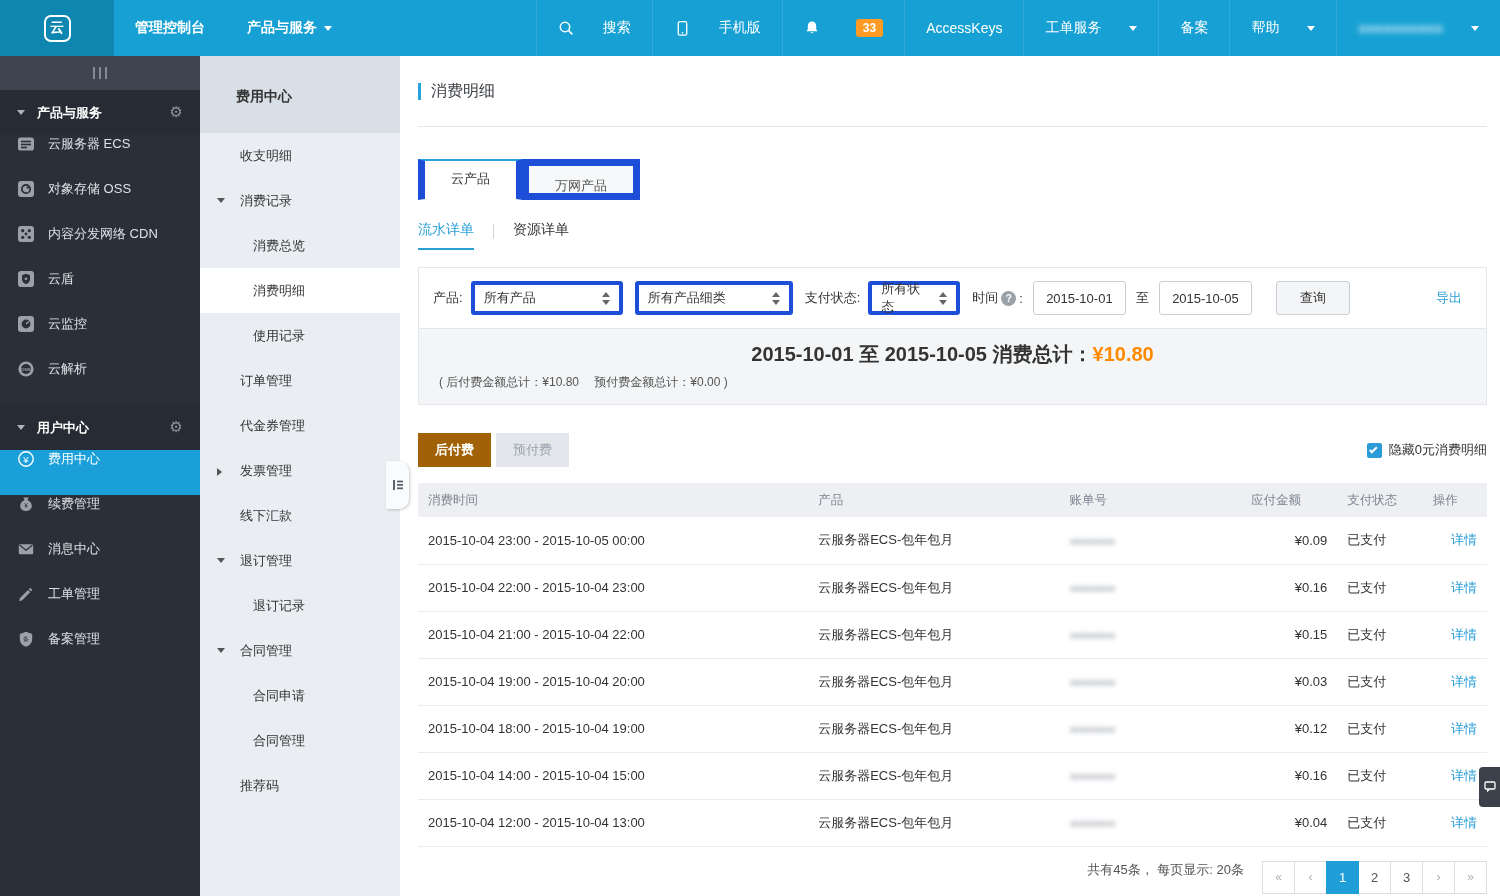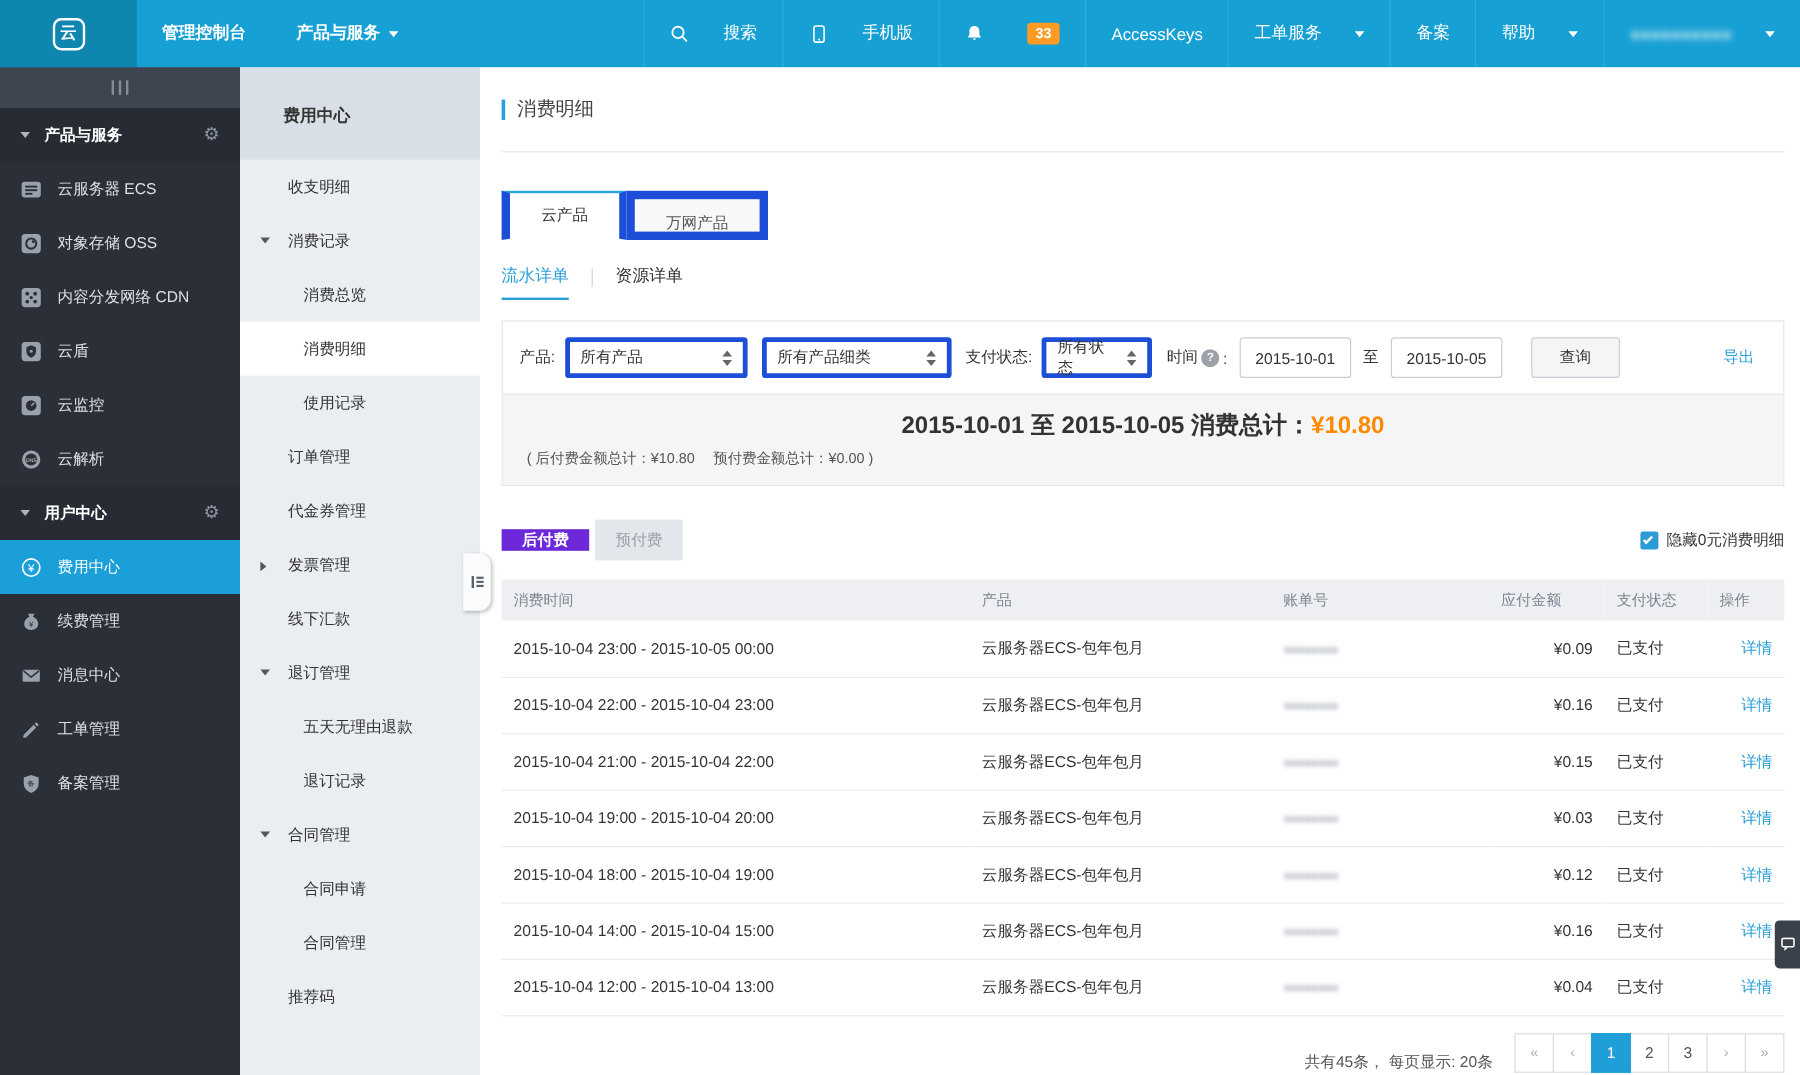--- a/index.html
+++ b/index.html
@@ -27,21 +27,21 @@
 
   
   .sidebar1 { position:absolute; top:56px; left:0; width:200px; bottom:0; background:#2b2f38; z-index:20; }
   .s1-collapse { height:34px; background:#3e4551; display:flex; align-items:center; justify-content:center; gap:4px; cursor:pointer; }
   .s1-collapse i { width:2px; height:12px; background:#828b96; display:block; }
   .s1-sec { height:45px; background:#272b33; display:flex; align-items:center; padding:0 17px; color:#fff; font-size:13px; font-weight:bold; cursor:pointer; }
   .caret-d { width:0; height:0; border-left:4px solid transparent; border-right:4px solid transparent; border-top:5px solid #aeb5bd; margin-right:12px; }
   .caret-r-dark { width:0; height:0; border-top:4px solid transparent; border-bottom:4px solid transparent; border-left:5px solid #555; }
   .caret-d-dark { width:0; height:0; border-left:4px solid transparent; border-right:4px solid transparent; border-top:5px solid #555; }
   .gear { margin-left:auto; color:#8d949e; font-size:15px; font-family:"DejaVu Sans",sans-serif; cursor:pointer; line-height:1; }
-  .s1-item { height:45px; display:flex; align-items:center; padding:0 17px; color:#dde1e6; font-size:13px; cursor:pointer; }
+  .s1-item { height:45px; display:flex; align-items:flex-start; padding:0 17px; color:#dde1e6; font-size:13px; cursor:pointer; }
   .s1-item .s1-icon { width:18px; height:18px; margin-right:13px; display:inline-flex; }
   .s1-item.active { background:#1b9fd9; color:#fff; }
 
   
   .sidebar2 { position:absolute; top:56px; left:200px; width:200px; bottom:0; background:#eaeef2; z-index:10; }
   .s2-header { height:77px; background:#d9dfe6; padding:32px 0 0 36px; font-size:14px; font-weight:bold; color:#333; }
   .s2-item { height:45px; display:flex; align-items:center; padding-left:40px; font-size:13px; color:#333; cursor:pointer; position:relative; }
   .s2-item .grp-caret { position:absolute; left:17px; top:20px; }
   .s2-item.sub { padding-left:53px; }
   .s2-item.active { background:#fff; }
@@ -79,37 +79,37 @@
   .btn-query { height:34px; padding:0 23px; border:1px solid #c9ced4; border-radius:3px; background:#f4f5f7;
     font-size:13px; color:#333; margin-left:14px; cursor:pointer; font-family:inherit; }
   .export { margin-left:auto; color:#2a9fd8; cursor:pointer; padding-right:10px; }
 
   .summary { background:#f3f5f7; border-top:1px solid #e3e6ea; padding:12px 20px 13px; }
   .sum1 { font-size:20px; font-weight:bold; color:#333;text-align:center; }
   .sum1 .total { color:#ff8a00; }
   .sum2 { font-size:12px; color:#555; margin-top:6px; }
 
   .toggles { margin-top:28px; display:flex; align-items:center; }
-  .btn-post { height:18px; padding:0 17px; background:#6d28d9; color:#fff; font-size:13px; border:none; cursor:pointer; font-family:inherit; font-weight:bold;}
+  .btn-post { height:34px; padding:0 17px; background:#a16207; color:#fff; font-size:13px; border:none; cursor:pointer; font-family:inherit; font-weight:bold;}
   .btn-pre { height:34px; padding:0 17px; background:#e3e7eb; color:#9aa2ac; font-size:13px; border:none; cursor:pointer; margin-left:5px; font-family:inherit; }
   .hidezero { margin-left:auto; display:flex; align-items:center; font-size:13px; color:#333; cursor:pointer; }
   .checkbox { width:15px; height:15px; background:#2b9cd8; border-radius:2px; margin-right:7px;
     display:inline-flex; align-items:center; justify-content:center; }
   .checkbox .check { width:8px; height:4px; border-left:2px solid #fff; border-bottom:2px solid #fff;
     transform:rotate(-45deg) translate(0,-1px); display:block; }
 
   table.billing { margin-top:16px; width:100%; border-collapse:collapse; }
   table.billing th { background:#edeff2; font-weight:normal; color:#7e8692; font-size:12.5px; height:34px;
     text-align:left; padding:0 10px; }
   table.billing td { height:47px; border-bottom:1px solid #e9ebef; font-size:13px; padding:0 10px; color:#333; }
   th.r, td.r { text-align:right; }
   td.status { color:#3eb049; }
   td.action a { color:#2a9fd8; cursor:pointer; text-decoration:none; }
 
-  .tfoot { display:flex; align-items:flex-end; justify-content:flex-end; padding:14px 0 0; }
+  .tfoot { display:flex; align-items:flex-start; justify-content:flex-end; padding:14px 0 0; }
   .count { font-size:13px; color:#555; margin-right:19px; }
   .pager { display:flex; }
   .page { min-width:33px; height:33px; border:1px solid #dadde1; background:#fff; display:flex; align-items:center;
     justify-content:center; font-size:13px; color:#555; margin-left:-1px; cursor:pointer; padding:0 6px;}
   .page.arrow { color:#a9afb6; font-size:12px; }
   .page.active { background:#1f9ed7; border-color:#1f9ed7; color:#fff; position:relative; z-index:2; }
 
   .feedback-tab { position:absolute; right:0; top:767px; width:21px; height:40px; background:#3a414b;
     border-radius:4px 0 0 4px; display:flex; align-items:center; justify-content:center; cursor:pointer; z-index:40; }
 </style>
@@ -336,23 +336,20 @@
   <div class="s2-item">
       <i class="caret-r-dark grp-caret"></i>
       <span>发票管理</span>
     </div>
   <div class="s2-item">
       <span>线下汇款</span>
     </div>
   <div class="s2-item">
       <i class="caret-d-dark grp-caret"></i>
       <span>退订管理</span>
-    </div>
-  <div class="s2-item sub">
-      <span>五天无理由退款</span>
     </div>
   <div class="s2-item sub">
       <span>退订记录</span>
     </div>
   <div class="s2-item">
       <i class="caret-d-dark grp-caret"></i>
       <span>合同管理</span>
     </div>
   <div class="s2-item sub">
       <span>合同申请</span>

